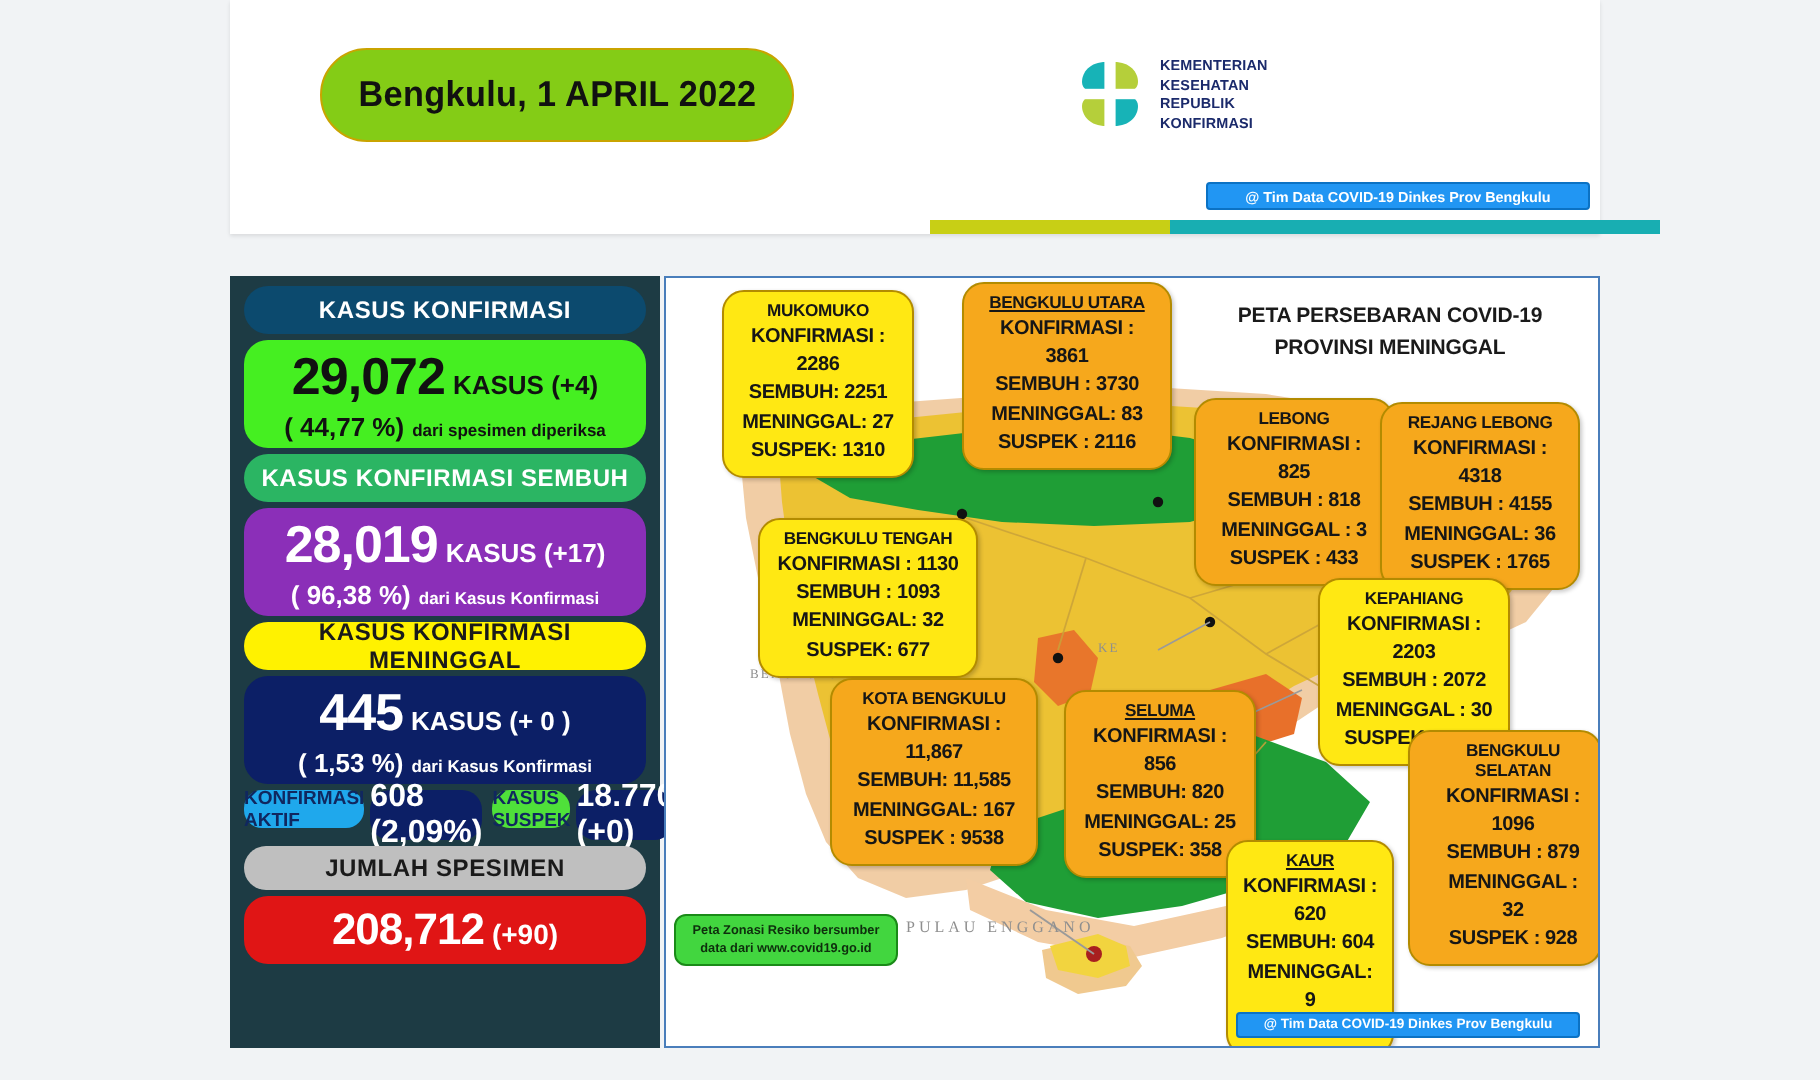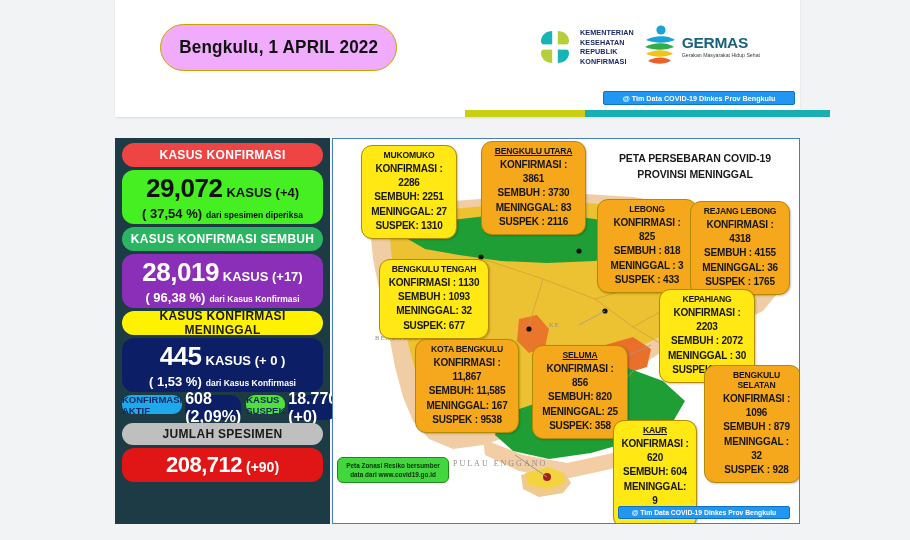--- a/index.html
+++ b/index.html
@@ -13,21 +13,21 @@
   .page { position: relative; width: 910px; height: 540px; }
 
   
   .header-card {
     position: absolute; left: 115px; top: 0; width: 685px; height: 117px;
     background: #ffffff;
     box-shadow: 0 1px 2px rgba(0,0,0,.10);
   }
   .date-pill {
     position: absolute; left: 45px; top: 24px; width: 237px; height: 47px;
-    background: #f0abfc; border: 1.5px solid #c9a400; border-radius: 24px;
+    background: #84cc16; border: 1.5px solid #c9a400; border-radius: 24px;
     display: flex; align-items: center; justify-content: center;
   }
   .date-pill span {
     font-size: 18px; font-weight: 700; color: #111; letter-spacing: .2px;
     transform: scaleX(.95);
   }
   .logo-row {
     position: absolute; left: 420px; top: 14px; width: 250px; height: 66px;
     display: flex; align-items: center; gap: 8px;
   }
@@ -64,21 +64,21 @@
   
   .stats-panel {
     position: absolute; left: 115px; top: 138px; width: 215px; height: 386px;
     background: #1d3b44; padding: 5px 7px;
     display: flex; flex-direction: column; gap: 3px;
   }
   .stat-block {
     border-radius: 12px; display: flex; flex-direction: column;
     align-items: center; justify-content: center; text-align: center;
   }
-  .hdr-red    { background: #ef4444; height: 24px; }
+  .hdr-red    { background: #0c4a6e; height: 24px; }
   .hdr-green  { background: #2bb563; height: 24px; }
   .hdr-yellow { background: #fff200; height: 24px; }
   .hdr-gray   { background: #bfbfbf; height: 22px; text-align: center; }
   .hdr-label { font-size: 12px; font-weight: 700; letter-spacing: .3px; }
   .hdr-red .hdr-label, .hdr-green .hdr-label { color: #fff; }
   .hdr-yellow .hdr-label, .hdr-gray .hdr-label { color: #1a1a1a; }
 
   .body-green  { background: #45ef21; height: 54px; }
   .body-purple { background: #8b2fb8; height: 54px; }
   .body-navy   { background: #0c1f66; height: 54px; }
@@ -184,54 +184,41 @@
           <rect x="4" y="17.4" width="32" height="5.2" fill="#ffffff"></rect>
         </svg>
         <div class="kemenkes-text">
           <div>KEMENTERIAN</div>
           <div>KESEHATAN</div>
           <div>REPUBLIK</div>
           <div>KONFIRMASI</div>
         </div>
       </div>
 
-      <div class="germas-logo">
-        <svg width="36" height="46" viewBox="0 0 36 46">
-          <circle cx="19" cy="6" r="4.6" fill="#19a3d6"></circle>
-          <path d="M4 16 C14 10 28 12 33 16 C26 19 14 20 4 16 Z" fill="#19a3d6"></path>
-          <path d="M3 23 C13 17 27 19 32 23 C25 26 13 27 3 23 Z" fill="#2fae4a"></path>
-          <path d="M4 30 C14 24 26 26 31 30 C24 33 14 34 4 30 Z" fill="#f0c419"></path>
-          <path d="M6 37 C15 32 25 33 29 37 C23 40 14 41 6 37 Z" fill="#e8622a"></path>
-        </svg>
-        <div class="germas-text">
-          <span class="germas-title">GERMAS</span>
-          <span class="germas-sub">Gerakan Masyarakat Hidup Sehat</span>
-        </div>
-      </div>
     </div>
 
     <div class="credit-pill">
       <span>@ Tim Data COVID-19 Dinkes Prov Bengkulu</span>
     </div>
     <div class="bar-yellow"></div>
     <div class="bar-teal"></div>
   </div>
 
   <div class="stats-panel">
 
     <div class="stat-block hdr-red">
       <span class="hdr-label">KASUS KONFIRMASI</span>
     </div>
     <div class="stat-block body-green">
       <div class="big-line">
         <span class="big-num">29,072</span>
         <span class="big-unit">KASUS (+4)</span>
       </div>
       <div class="sub-line">
-        <span class="sub-pct">( 37,54 %)</span>
+        <span class="sub-pct">( 44,77 %)</span>
         <span class="sub-txt">dari spesimen diperiksa</span>
       </div>
     </div>
 
     <div class="stat-block hdr-green">
       <span class="hdr-label">KASUS KONFIRMASI SEMBUH</span>
     </div>
     <div class="stat-block body-purple">
       <div class="big-line">
         <span class="big-num">28,019</span>

